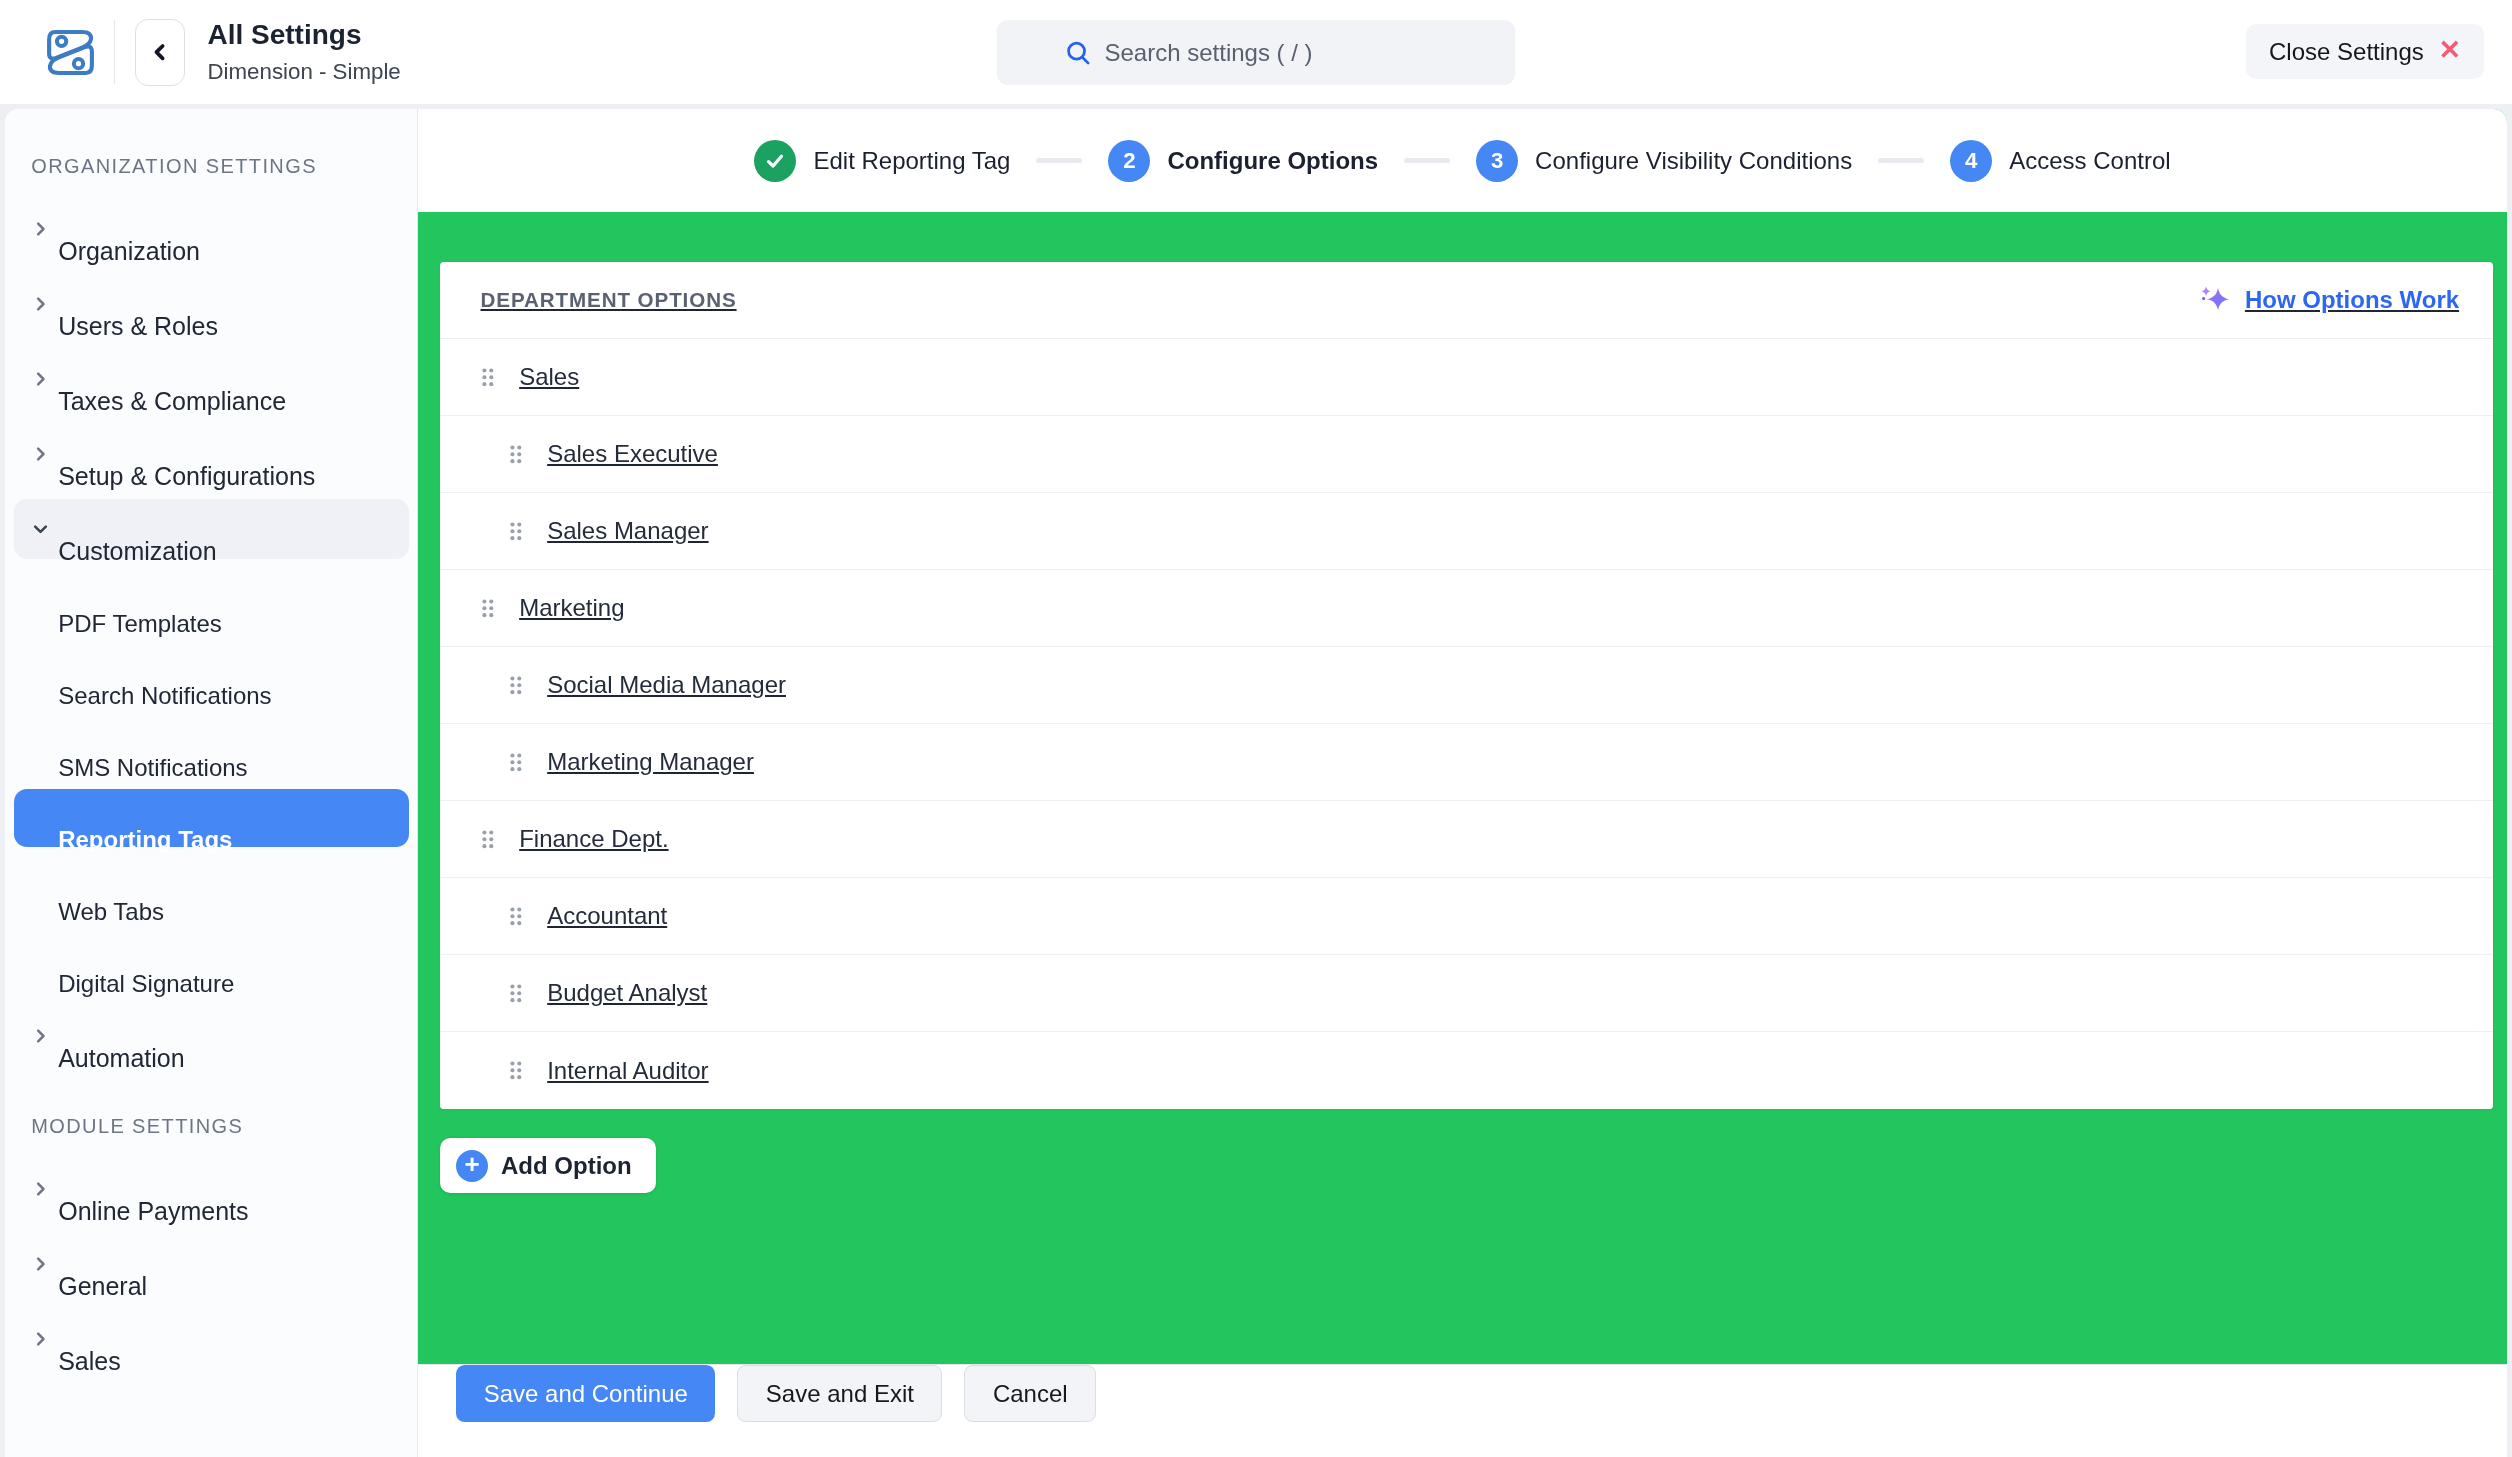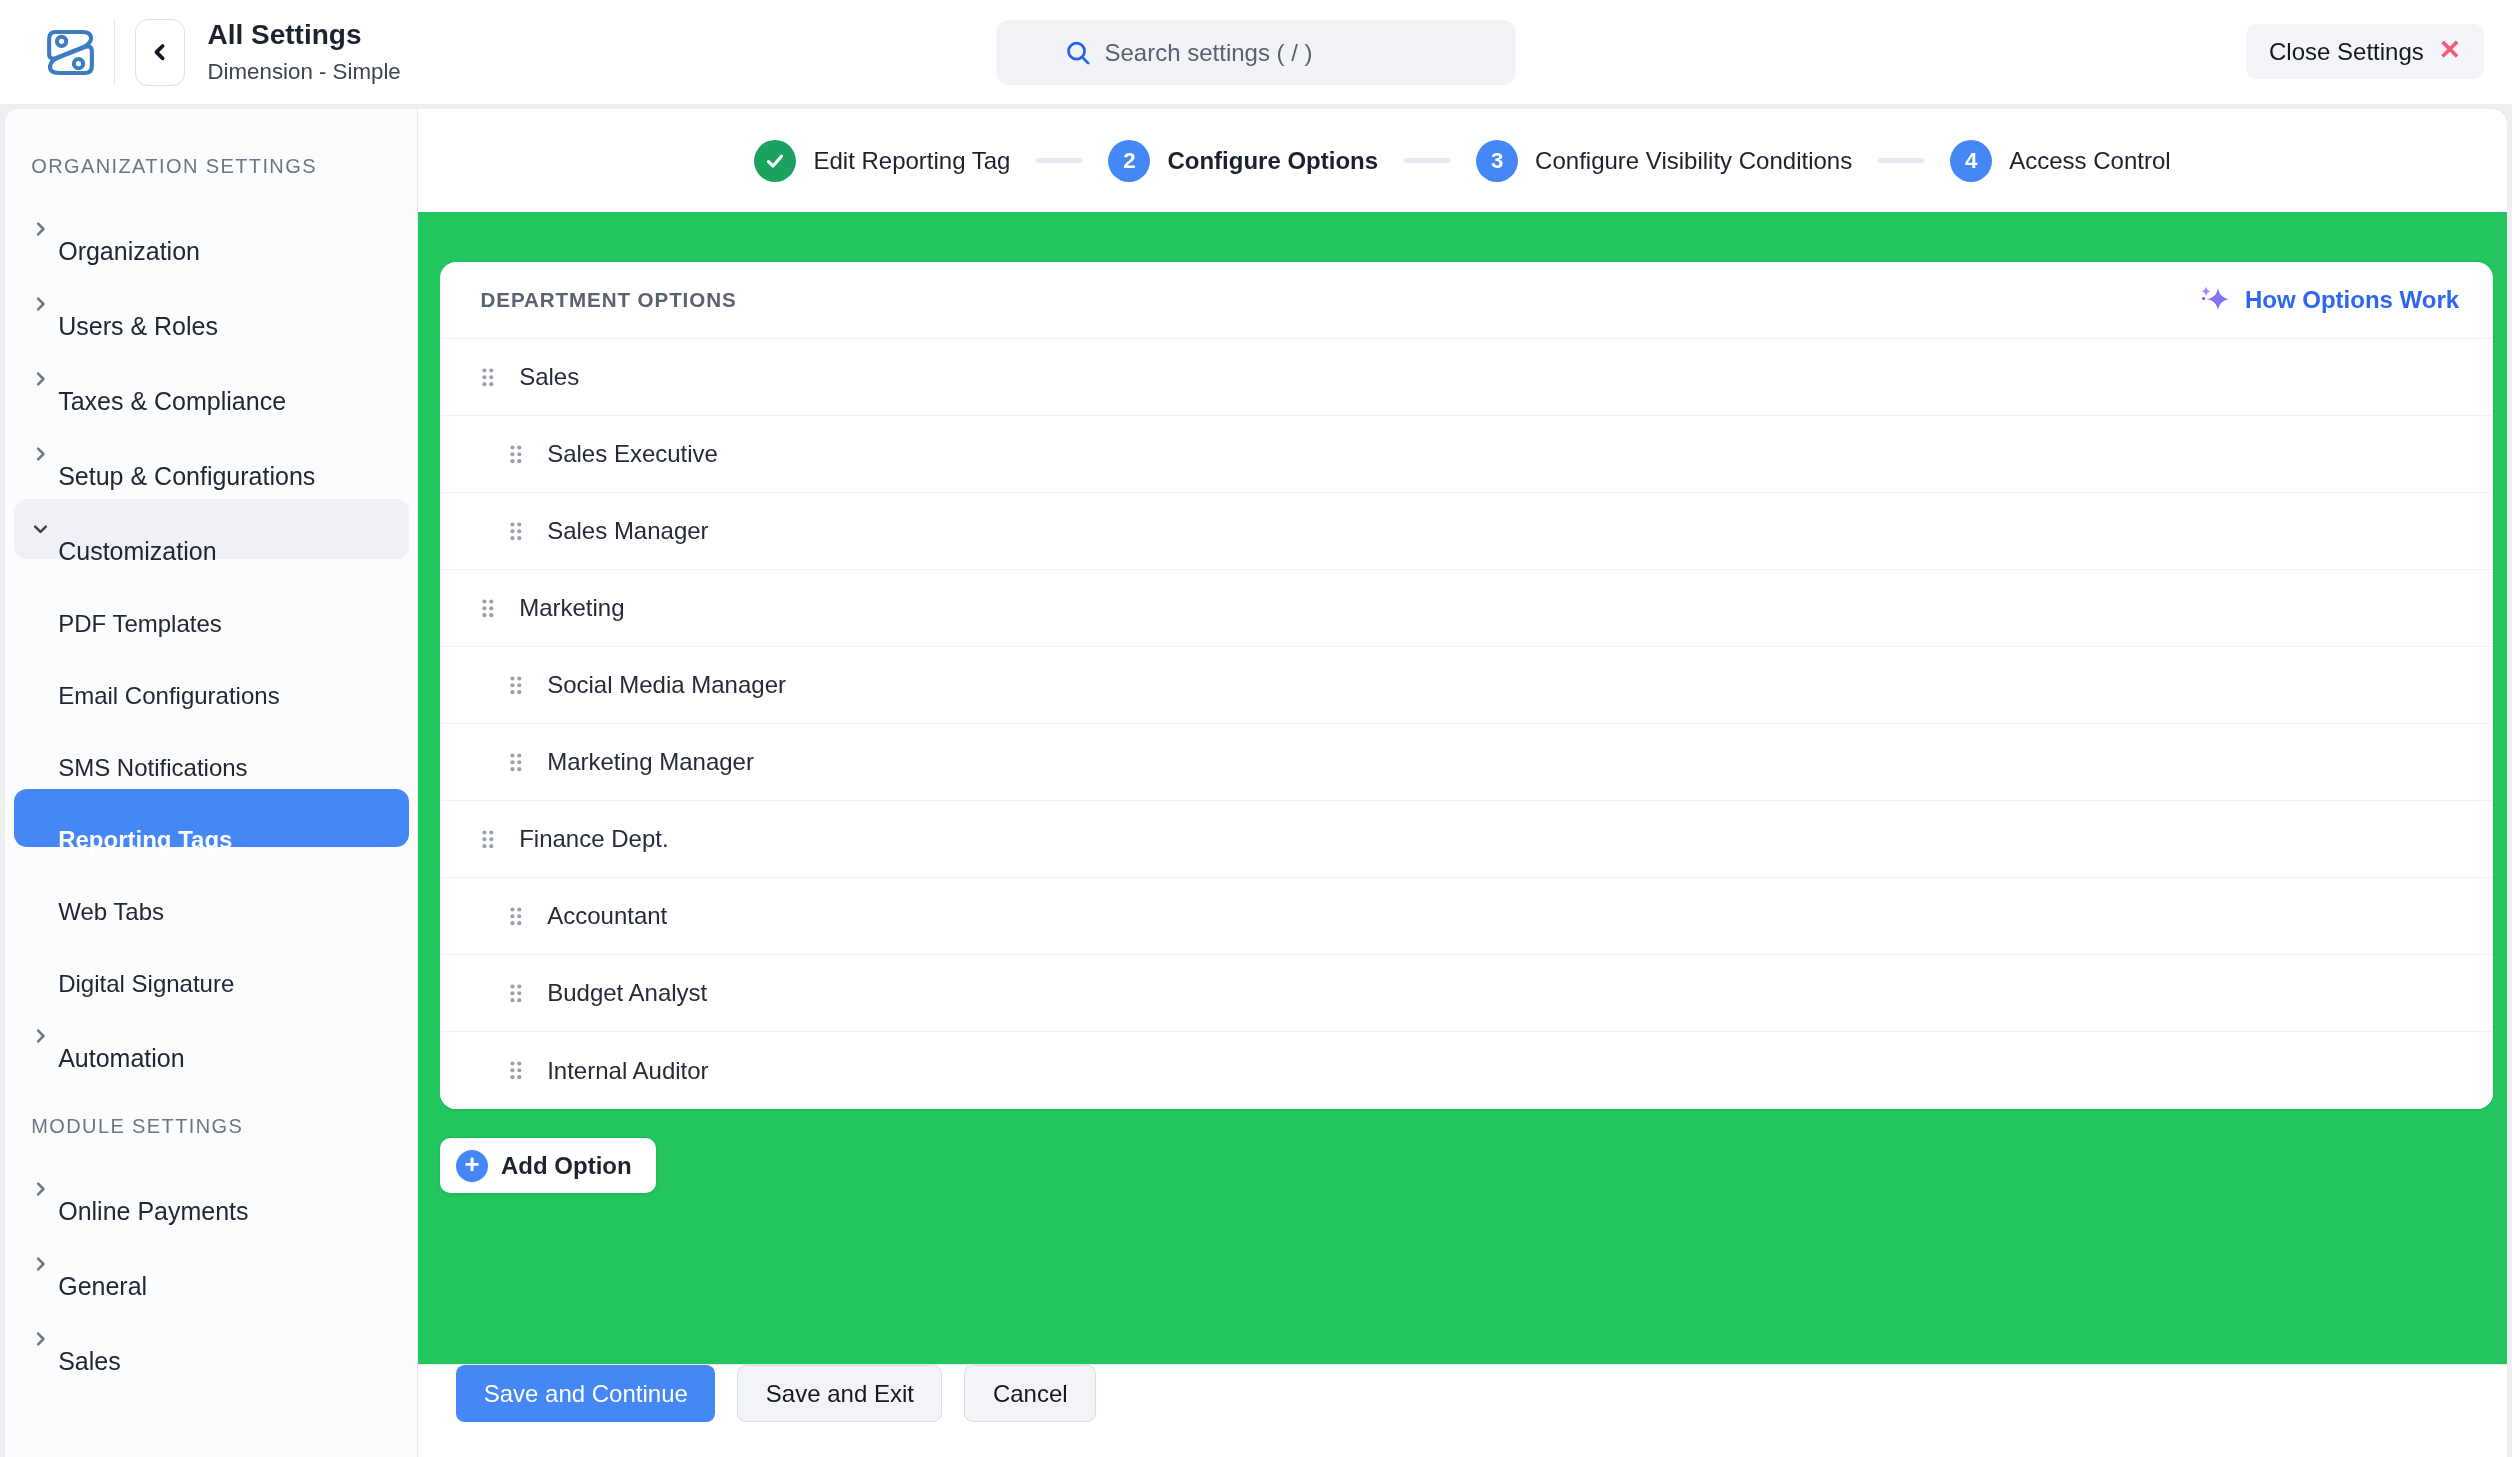--- a/index.html
+++ b/index.html
@@ -46,21 +46,21 @@
   .stepper { height:103px; background:#fff; display:flex; align-items:center; justify-content:center; flex:0 0 103px; }
   .step { display:flex; align-items:center; cursor:pointer; }
   .step .ind { width:42px; height:42px; border-radius:50%; display:flex; align-items:center; justify-content:center; color:#fff; font-size:22.3px; font-weight:600; flex:0 0 42px; }
   .ind.done { background:var(--green,#1ba260); }
   .ind.num { background:var(--accent,#4587f4); }
   .ind svg { width:26px; height:26px; }
   .step .slabel { margin-left:17px; font-size:24px; color:#1b212e; }
   .step.active .slabel { font-weight:700; }
   .connector { width:46px; height:4.3px; border-radius:2.6px; background:#e8eaef; margin:0 26px; }
   .work { flex:1; padding:50px 13.7px 0 22.3px; overflow:hidden; }
-  .card { background:#fff; border-radius:16px; overflow:hidden; box-shadow:0 0.9px 2.6px rgba(20,24,40,.05); }
+  .card { background:#fff; border-radius:4px; overflow:hidden; box-shadow:0 0.9px 2.6px rgba(20,24,40,.05);text-decoration:underline; }
   .card-header { height:77px; display:flex; align-items:center; justify-content:space-between; padding:0 34px 0 40px; border-bottom:0.9px solid #edeff3; }
   .card-title { font-size:20.6px; color:#5a6272; letter-spacing:0.9px; font-weight:600; }
   .help-link { display:flex; align-items:center; gap:13px; font-size:24px; font-weight:700; color:var(--link,#2d66f1); cursor:pointer; background:none; border:none; font-family:inherit; }
   .help-link svg { width:34px; height:34px; }
   .opt-row { height:77px; display:flex; align-items:center; border-bottom:0.9px solid #eef0f4; background:#fff; }
   .opt-row:last-child { border-bottom:none; }
   .grip { margin-left:41px; display:flex; cursor:grab; flex:0 0 auto; }
   .opt-row.lvl1 .grip { margin-left:69px; }
   .grip svg { width:13.7px; height:20.6px; }
   .olabel { margin-left:24px; font-size:24px; color:#242b3a; }
@@ -148,21 +148,21 @@
           <svg viewBox="0 0 16 16" fill="none" stroke="#3c4350" stroke-width="2.1" stroke-linecap="round" stroke-linejoin="round">
             <path d="M3.5 6 L8 10.5 L12.5 6"></path>
           </svg>
         </span>
         <span class="lbl">Customization</span>
       </div>
       <div class="side-item sub">
         <span class="lbl">PDF Templates</span>
       </div>
       <div class="side-item sub">
-        <span class="lbl">Email Configurations</span>
+        <span class="lbl">Search Notifications</span>
       </div>
       <div class="side-item sub">
         <span class="lbl">SMS Notifications</span>
       </div>
       <div class="side-item sub selected">
         <span class="lbl">Reporting Tags</span>
       </div>
       <div class="side-item sub">
         <span class="lbl">Web Tabs</span>
       </div>

